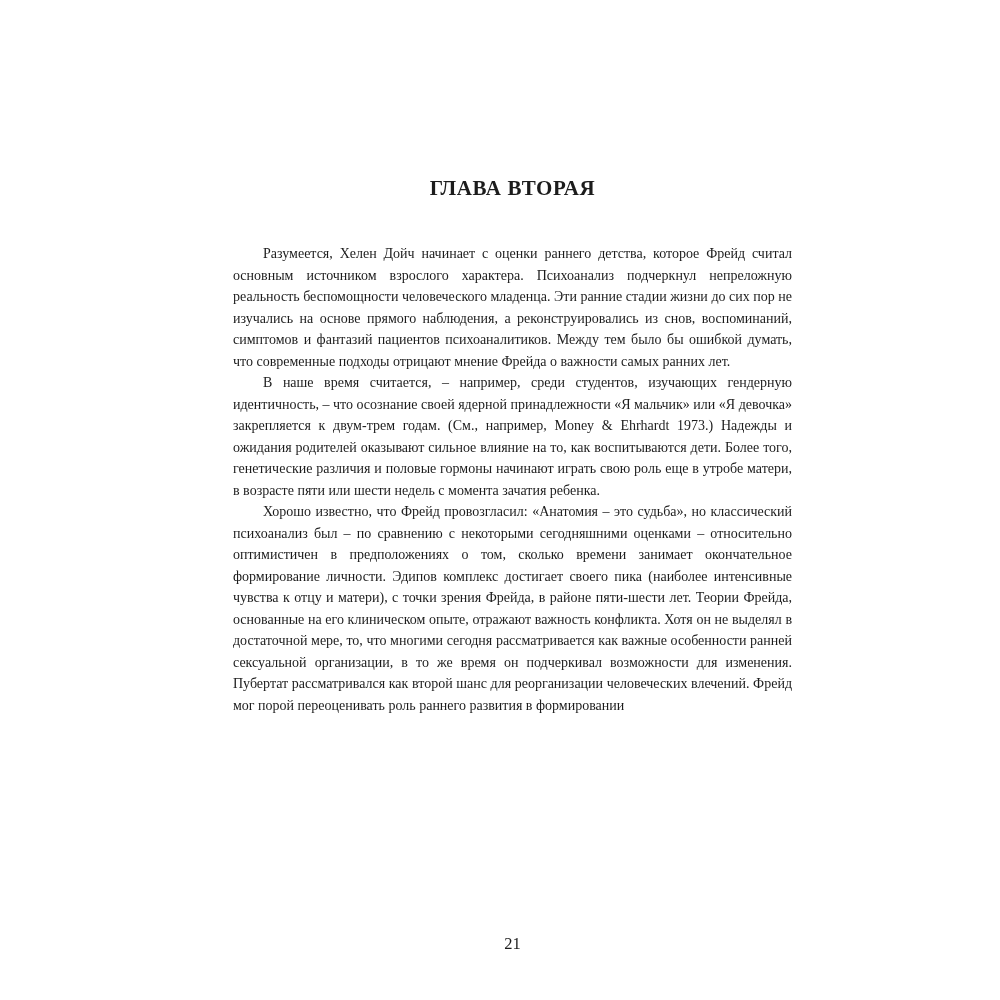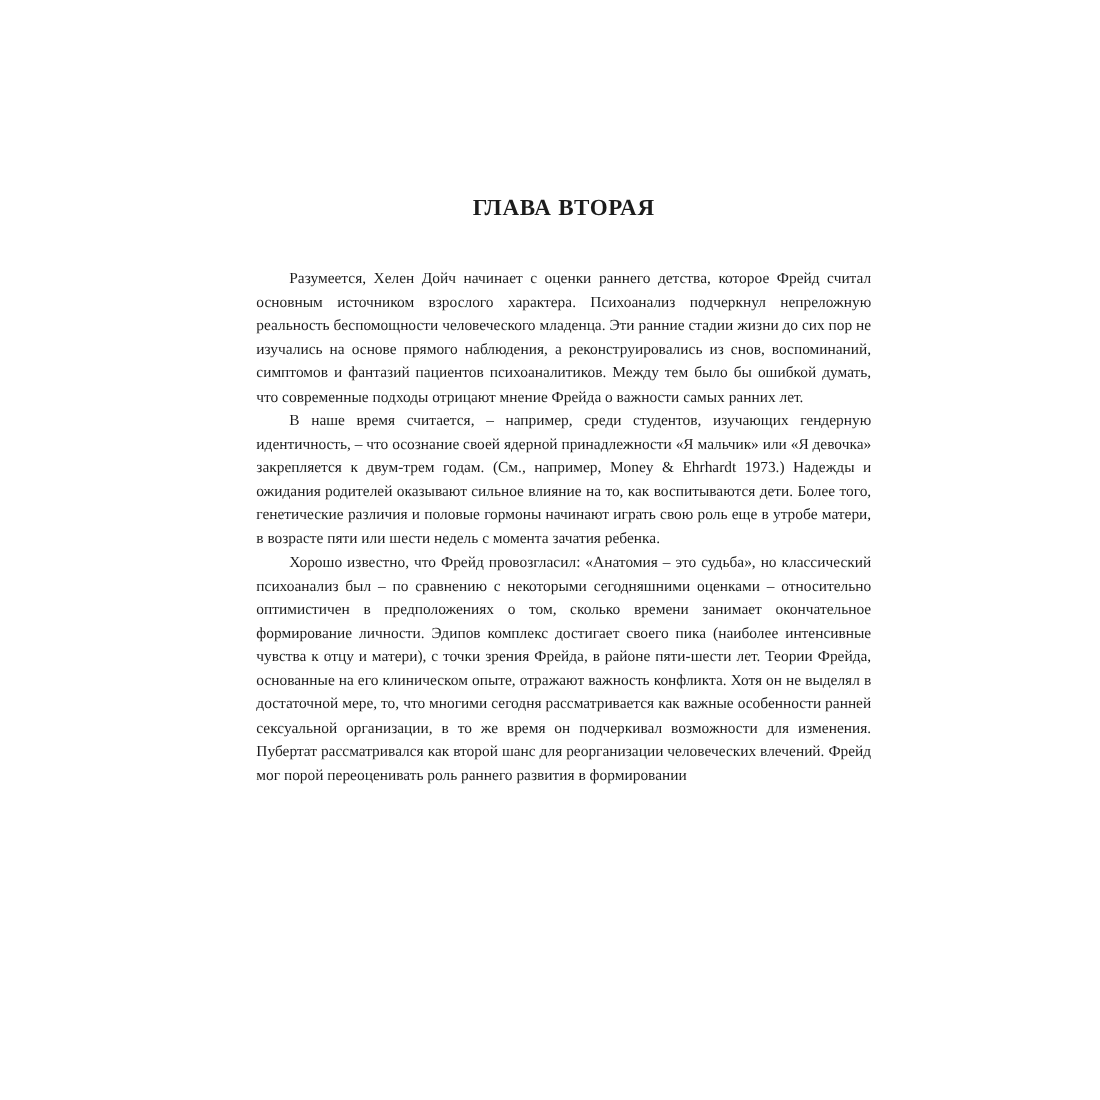--- a/index.html
+++ b/index.html
@@ -67,13 +67,14 @@
 
 <div class="book-page">
   <div class="content-column">
     <div class="chapter-title">ГЛАВА ВТОРАЯ</div>
     <div class="body-text">
       <p>Разумеется, Хелен Дойч начинает с оценки раннего детства, которое Фрейд считал основным источником взрослого характера. Психоанализ подчеркнул непреложную реальность беспомощности человеческого младенца. Эти ранние стадии жизни до сих пор не изучались на основе прямого наблюдения, а реконструировались из снов, воспоминаний, симптомов и фантазий пациентов психоаналитиков. Между тем было бы ошибкой думать, что современные подходы отрицают мнение Фрейда о важности самых ранних лет.</p>
       <p>В наше время считается, – например, среди студентов, изучающих гендерную идентичность, – что осознание своей ядерной принадлежности «Я мальчик» или «Я девочка» закрепляется к двум-трем годам. (См., например, Money &amp; Ehrhardt 1973.) Надежды и ожидания родителей оказывают сильное влияние на то, как воспитываются дети. Более того, генетические различия и половые гормоны начинают играть свою роль еще в утробе матери, в возрасте пяти или шести недель с момента зачатия ребенка.</p>
       <p>Хорошо известно, что Фрейд провозгласил: «Анатомия – это судьба», но классический психоанализ был – по сравнению с некоторыми сегодняшними оценками – относительно оптимистичен в предположениях о том, сколько времени занимает окончательное формирование личности. Эдипов комплекс достигает своего пика (наиболее интенсивные чувства к отцу и матери), с точки зрения Фрейда, в районе пяти-шести лет. Теории Фрейда, основанные на его клиническом опыте, отражают важность конфликта. Хотя он не выделял в достаточной мере, то, что многими сегодня рассматривается как важные особенности ранней сексуальной организации, в то же время он подчеркивал возможности для изменения. Пубертат рассматривался как второй шанс для реорганизации человеческих влечений. Фрейд мог порой переоценивать роль раннего развития в формировании</p>
     </div>
   </div>
+  <div class="page-number">21</div>
 </div>
 
 </body></html>

